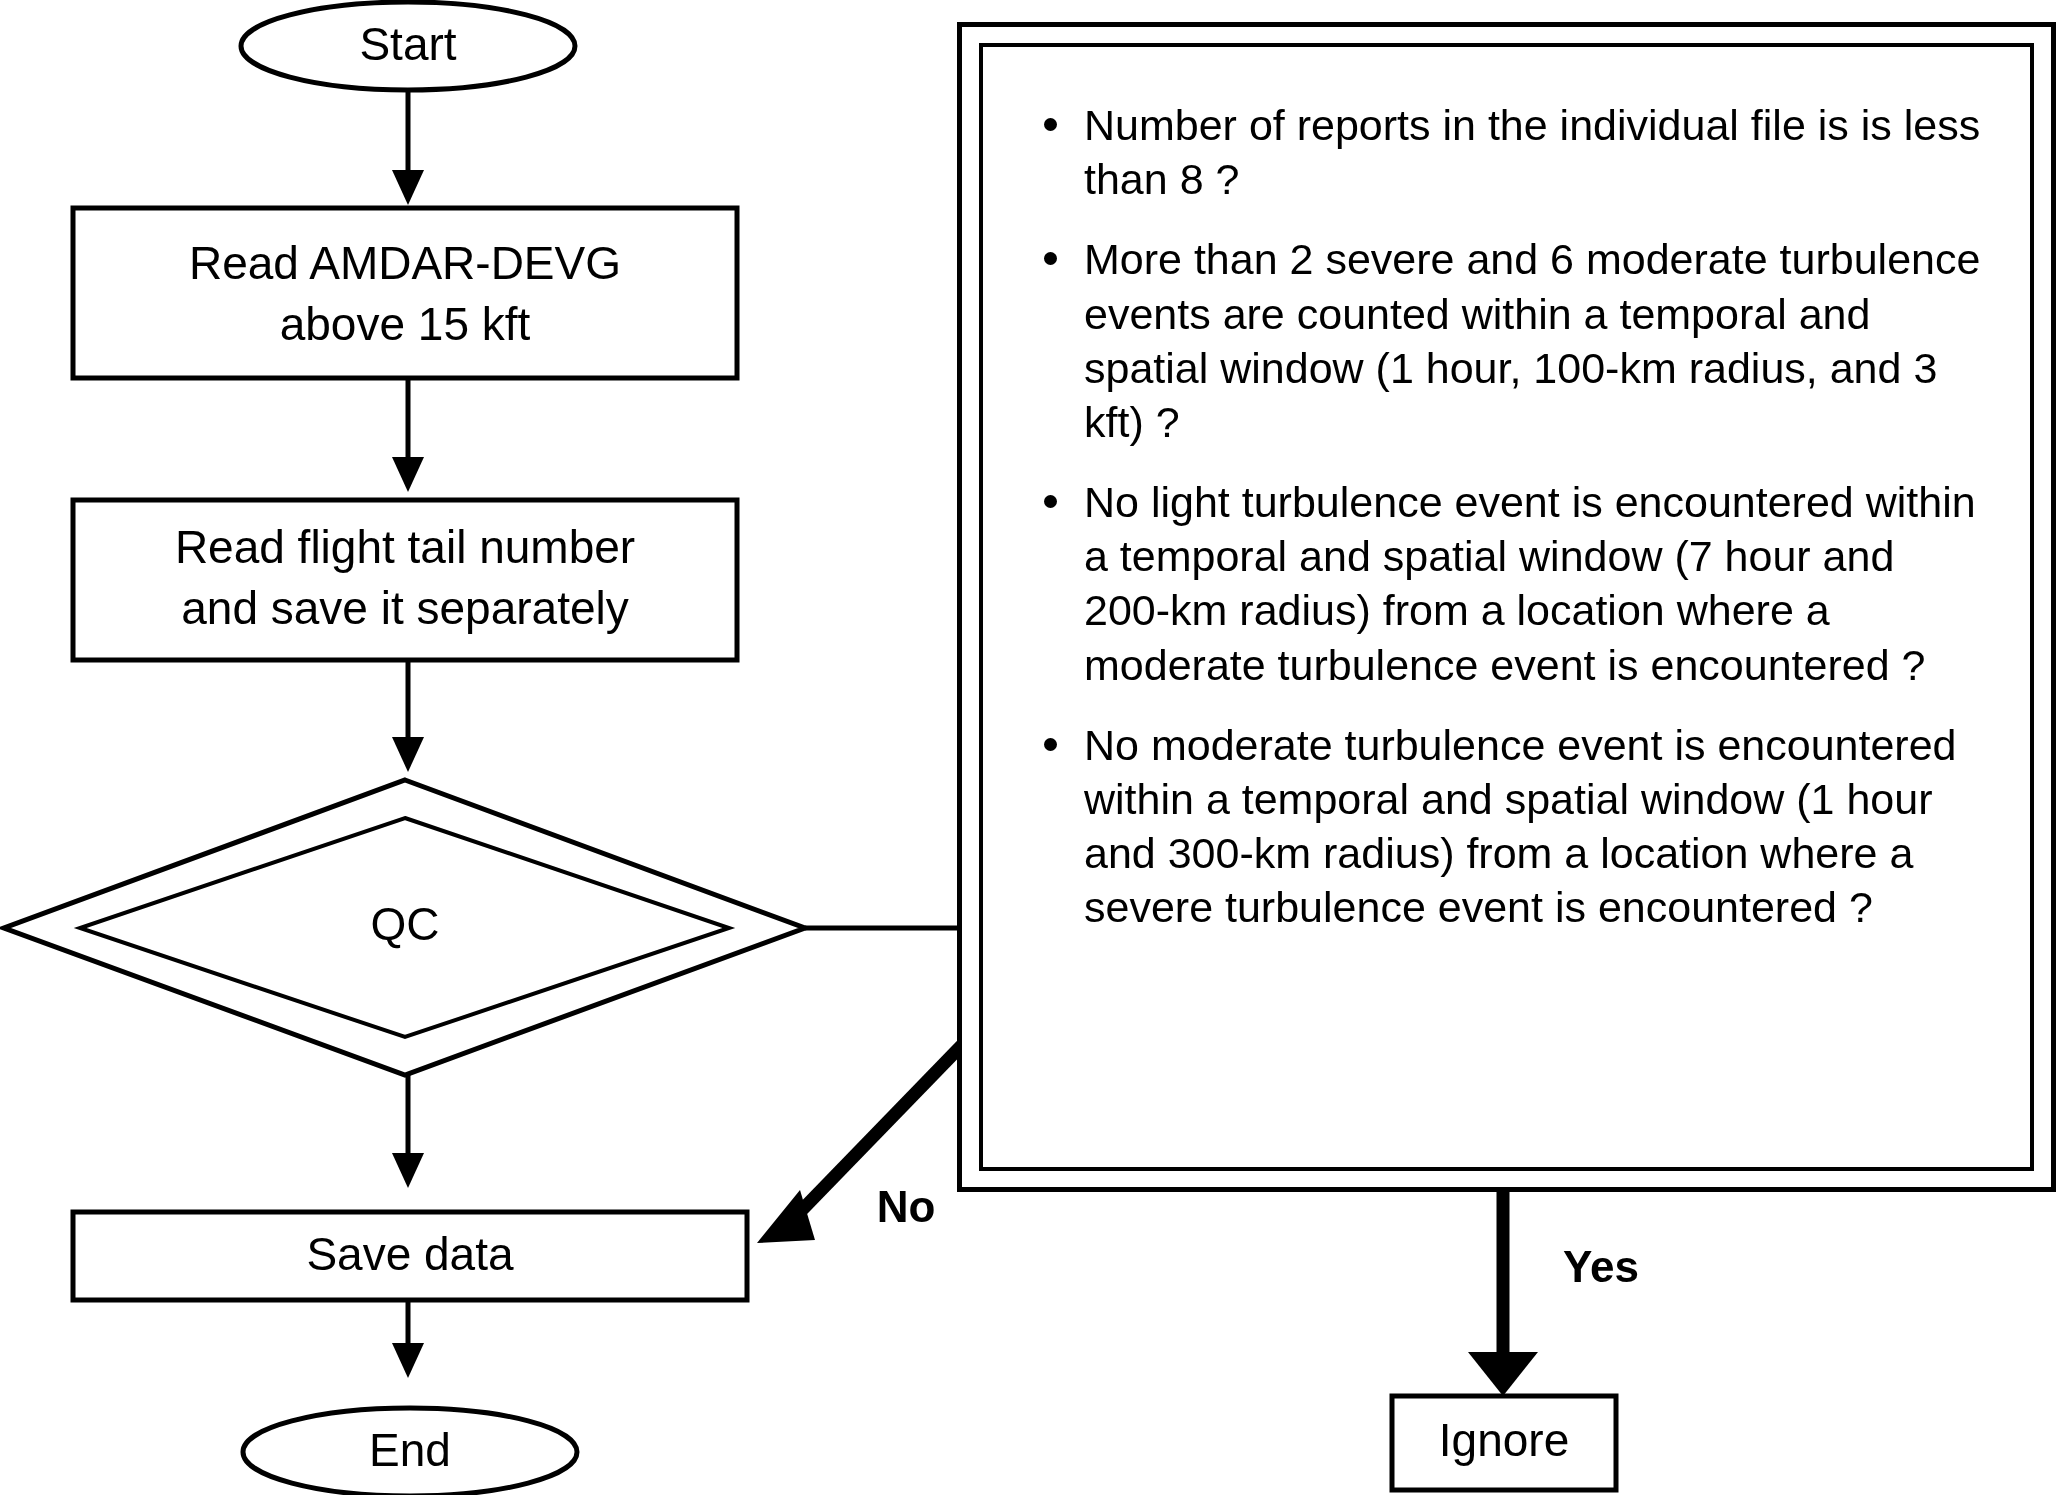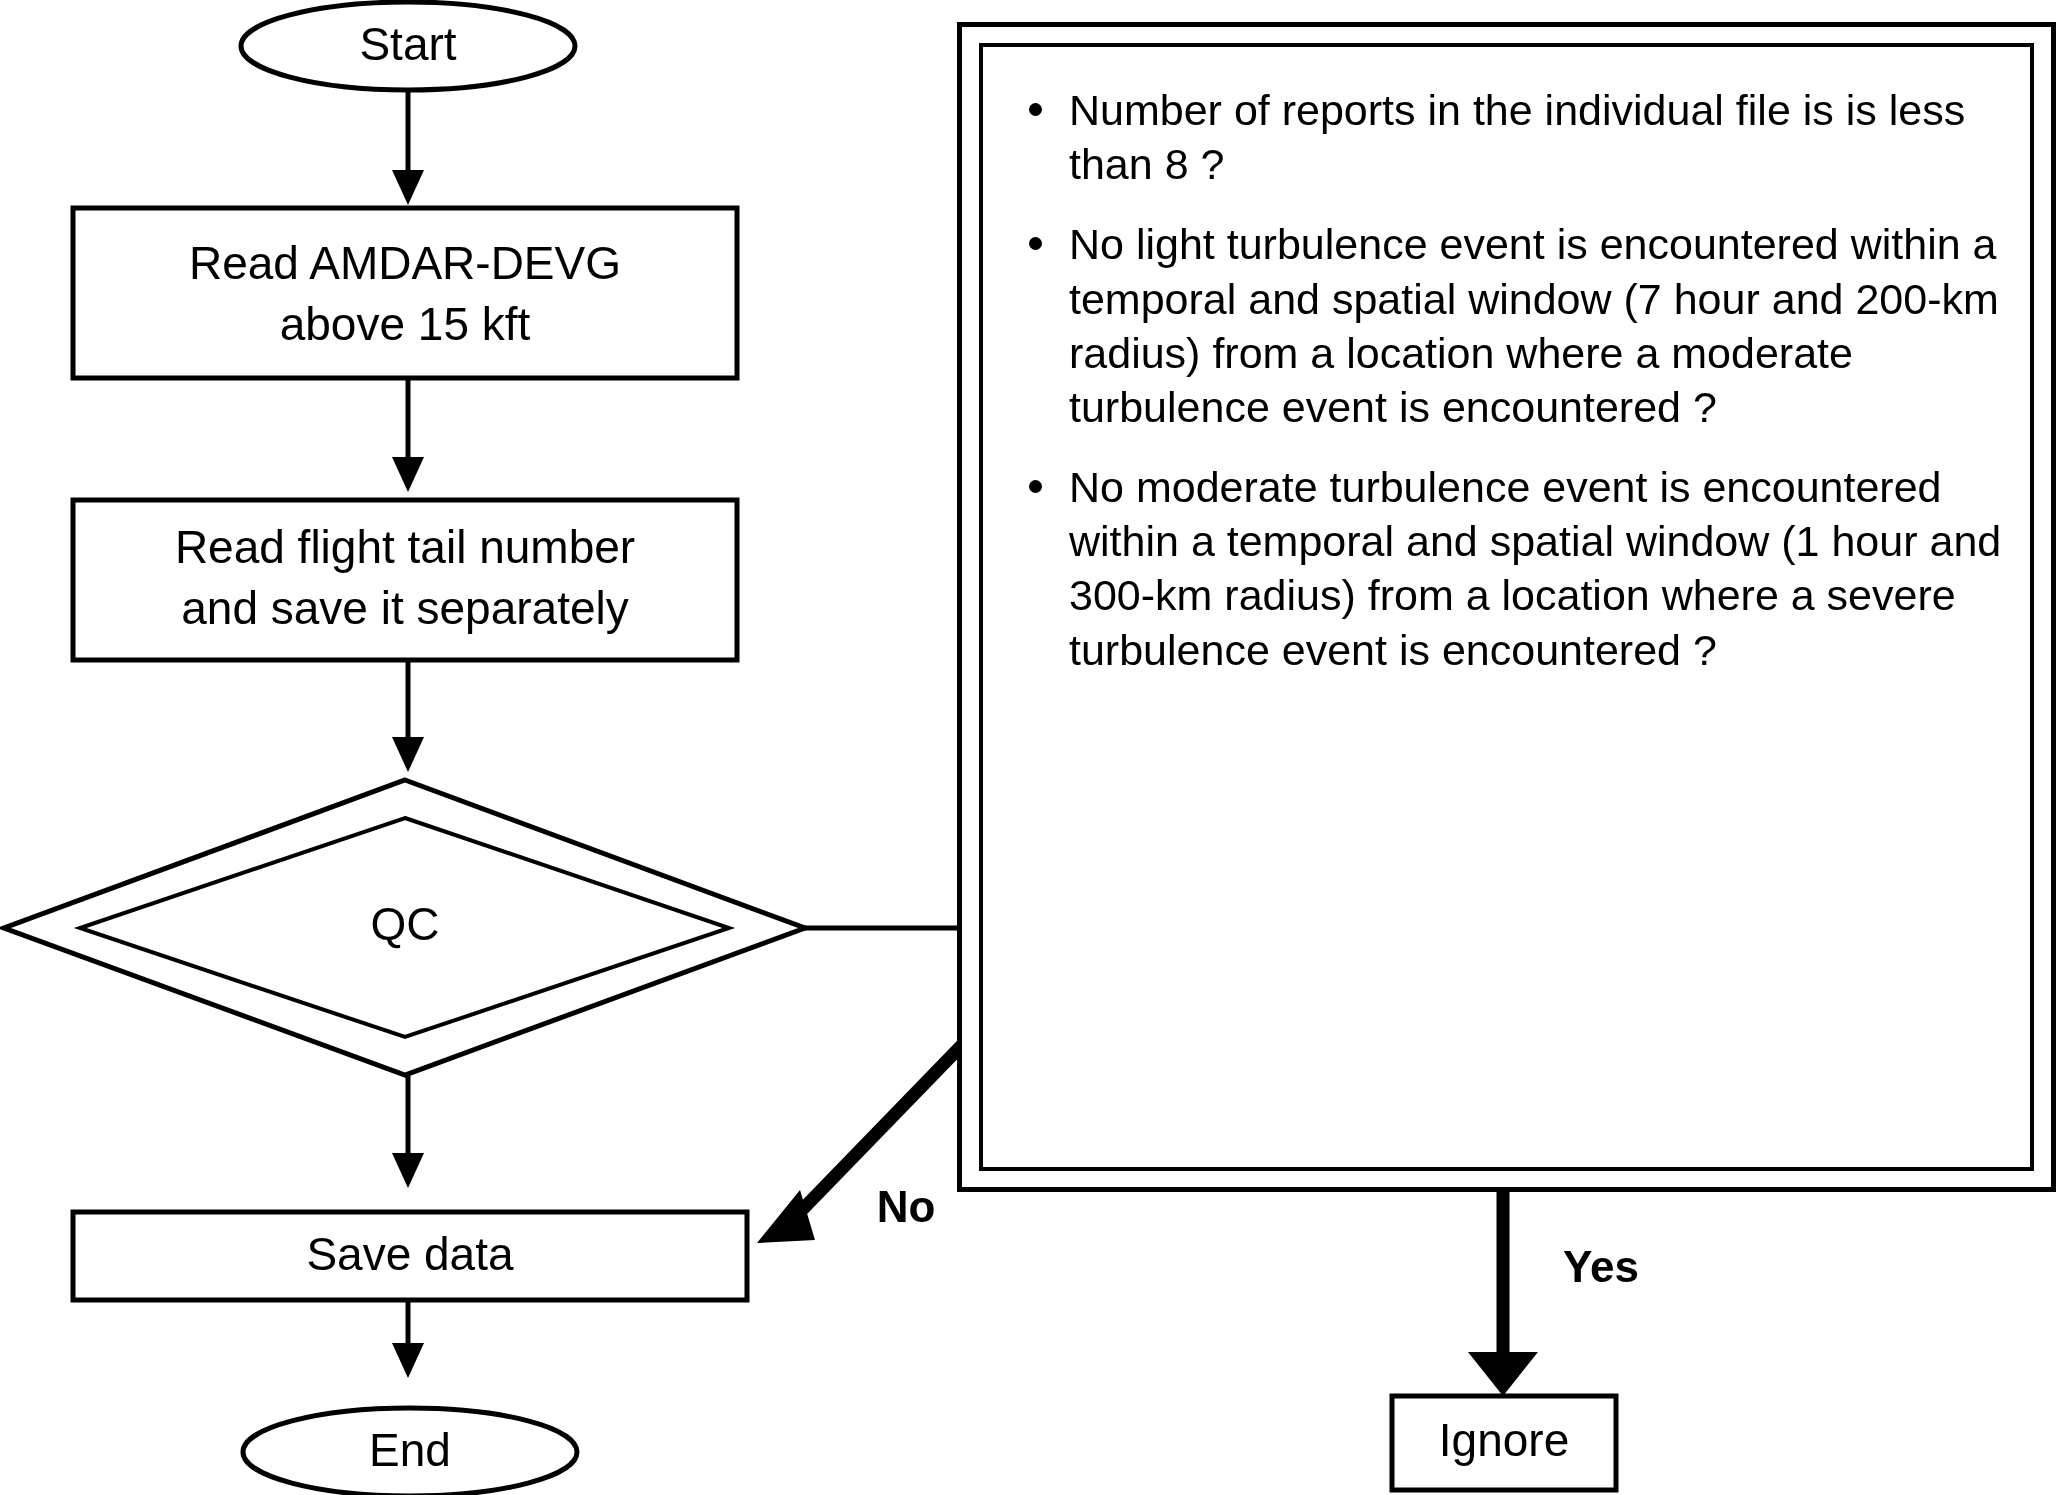--- a/index.html
+++ b/index.html
@@ -77,21 +77,21 @@
     left: 17px;
     top: 16px;
     right: 17px;
     bottom: 16px;
     border: 4px solid #000000;
     box-sizing: border-box;
     background: #ffffff;
   }
   .criteria-list {
     list-style: none;
-    margin: 0;
+    margin: 15px;
     padding: 36px 26px 10px 28px;
   }
   .criteria-item {
     position: relative;
     padding-left: 58px;
     margin-bottom: 26px;
     font-family: "Liberation Sans", sans-serif;
     font-size: 43px;
     line-height: 1.26;
     color: #000000;
@@ -169,20 +169,24 @@
 
   <div class="criteria-outer">
     <div class="criteria-inner">
       <ul class="criteria-list">
         <li class="criteria-item">
           <span class="criteria-bullet"></span>
           <span>Number of reports in the individual file is is less than 8 ?</span>
         </li>
         <li class="criteria-item">
           <span class="criteria-bullet"></span>
+          <span>More than 2 severe and 6 moderate turbulence events are counted within a temporal and spatial window (1 hour, 100-km radius, and 3 kft) ?</span>
+        </li>
+        <li class="criteria-item">
+          <span class="criteria-bullet"></span>
           <span>No light turbulence event is encountered within a temporal and spatial window (7 hour and 200-km radius) from a location where a moderate turbulence event is encountered ?</span>
         </li>
         <li class="criteria-item">
           <span class="criteria-bullet"></span>
           <span>No moderate turbulence event is encountered within a temporal and spatial window (1 hour and 300-km radius) from a location where a severe turbulence event is encountered ?</span>
         </li>
       </ul>
     </div>
   </div>
 

